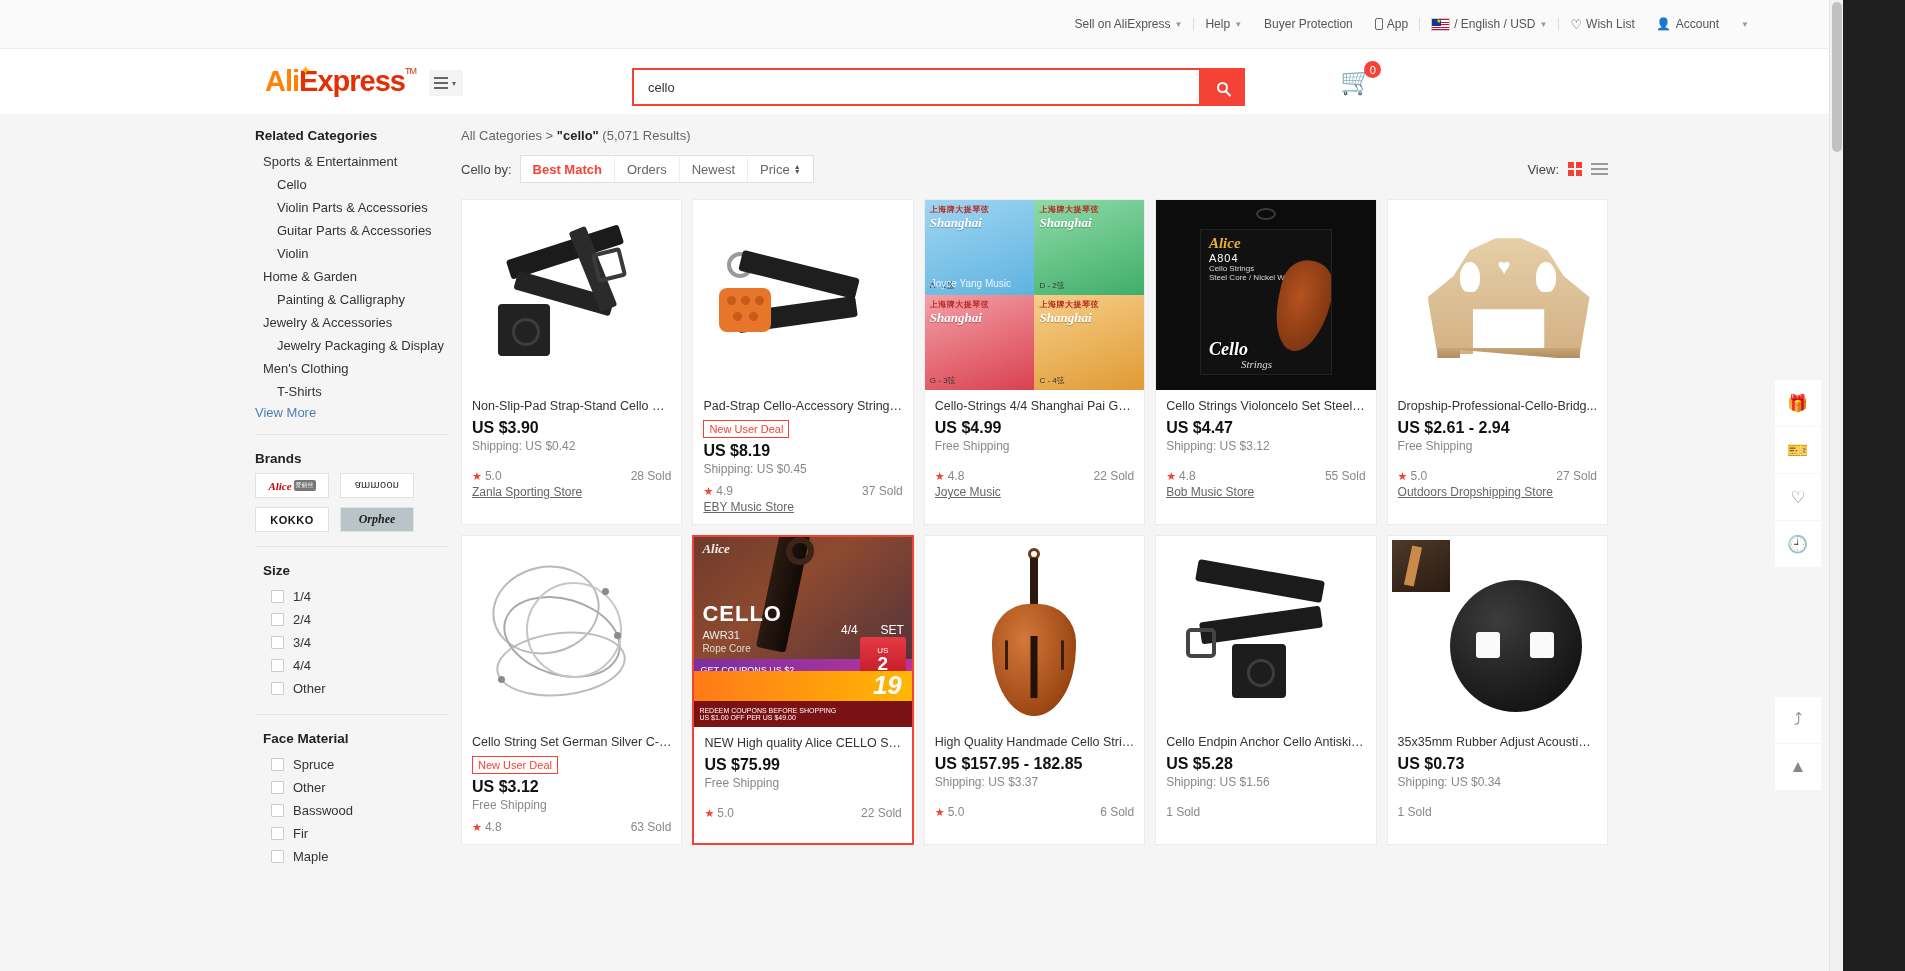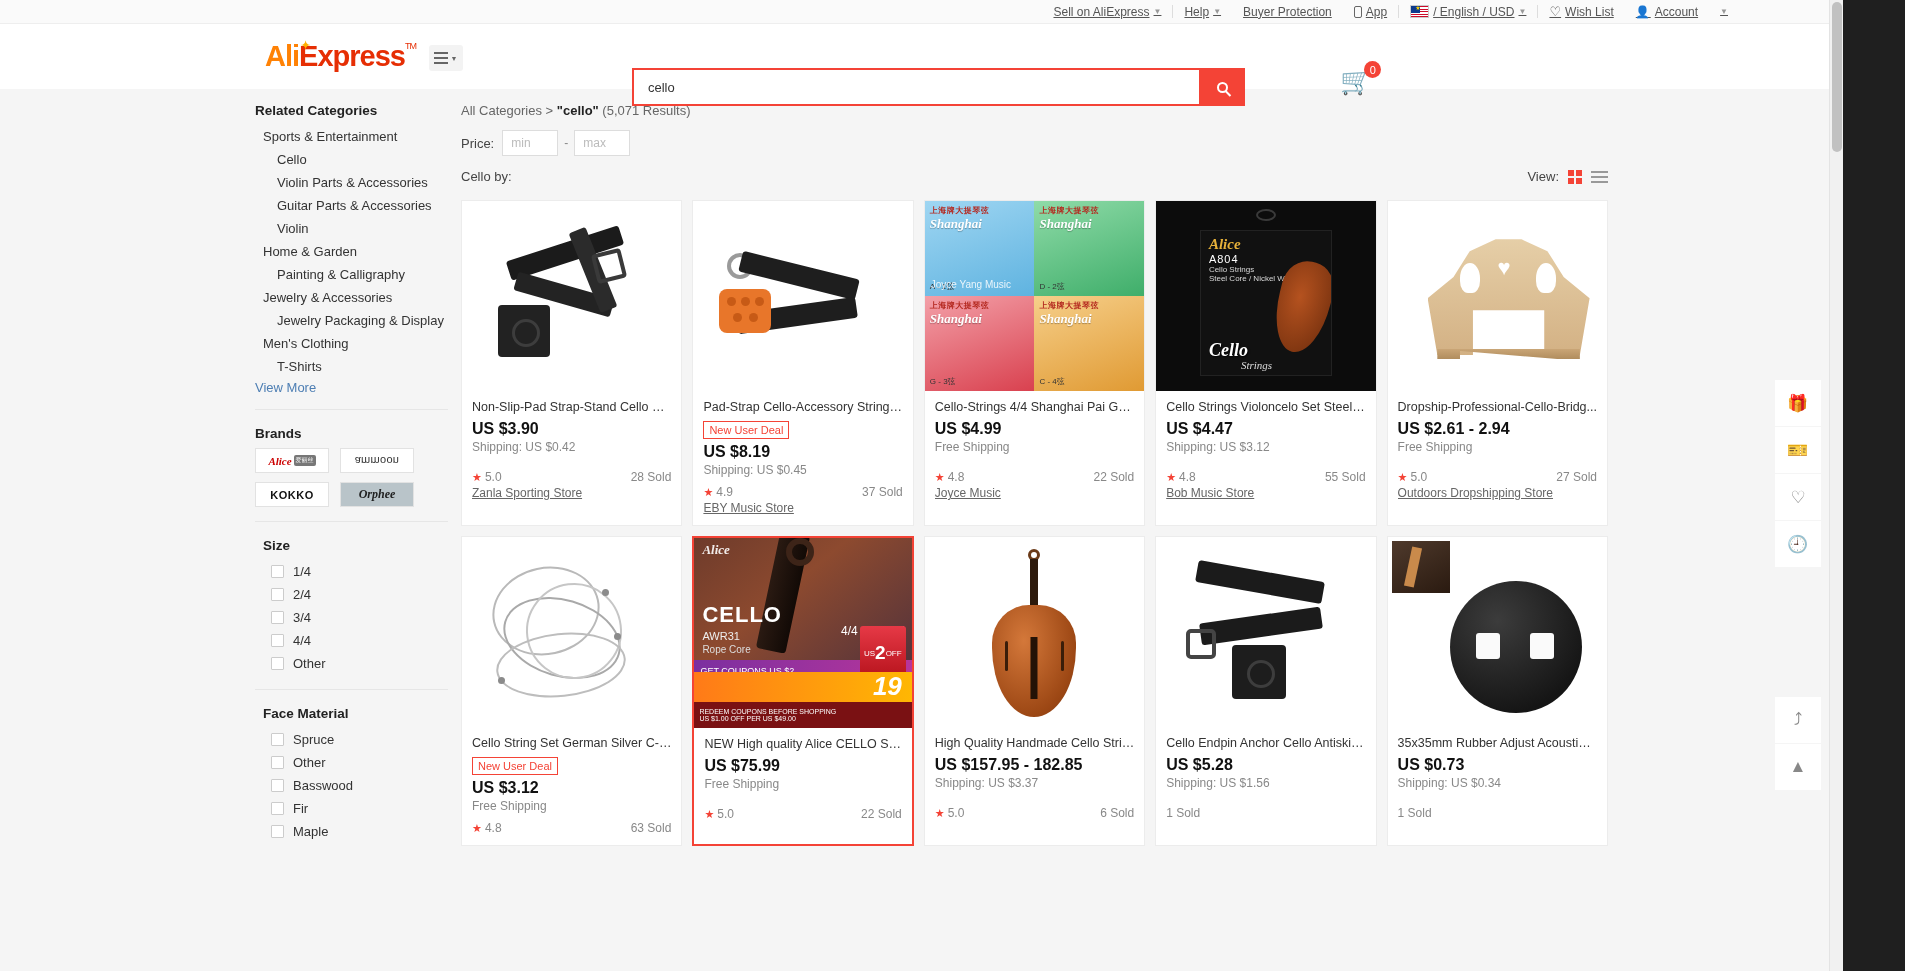--- a/index.html
+++ b/index.html
@@ -37,23 +37,23 @@
   .scrollbar-thumb {
     position: absolute; top: 2px; left: 2px; width: 10px; height: 150px;
     background: #c1c1c1; border-radius: 5px;
   }
 
   
   .viewport { position: absolute; top:0; left:0; width: 1843px; height: 971px; overflow:hidden; }
 
   
   .topbar {
-    height: 24px; background: #fafafa; border-bottom: 1px solid #eee;
+    height: 49px; background: #fafafa; border-bottom: 1px solid #eee;
     display: flex; align-items: center; justify-content: flex-end;
-    padding-right: 104px; font-size: 12px; color: #555; text-decoration: underline;
+    padding-right: 83px; font-size: 12px; color: #555;
   }
   .topbar-item {
     display: flex; align-items: center; gap: 4px;
     padding: 0 11px; cursor: pointer; white-space: nowrap; color:#555;
   }
   .topbar-sep { width: 1px; height: 13px; background: #ddd; }
   .caret { font-size: 8px; color: #999; }
   .flag {
     width: 19px; height: 13px; display:inline-block; position: relative;
     background: repeating-linear-gradient(to bottom, #cc0b2a 0 1.3px, #fff 1.3px 2.6px);
@@ -382,23 +382,23 @@
   .a7-model { position:absolute; left: 8px; top: 92px; color:#eee; font-size: 11px; }
   .a7-rope { position:absolute; left: 8px; top: 106px; color:#ddd; font-size: 10px; }
   .a7-44 { position:absolute; right: 54px; top: 86px; color:#fff; font-size: 12px; }
   .a7-set { position:absolute; right: 8px; top: 86px; color:#fff; font-size: 12px; }
   .a7-band {
     position:absolute; left: 0; right: 0; top: 122px; height: 22px;
     background: linear-gradient(90deg,#7b2fa0,#b7359b);
     color:#fff; font-size: 9px; display:flex; align-items:center; padding-left: 6px;
   }
   .a7-coupon {
-    position:absolute; right: 6px; top: 88px; width: 46px; height: 54px;
+    position:absolute; right: 6px; top: 100px; width: 46px; height: 54px;
     background: linear-gradient(180deg,#e63946,#b5121b); border-radius: 3px;
-    color:#fff; font-size: 8px; display:flex; flex-direction:row; align-items:center; justify-content:center;
+    color:#fff; font-size: 8px; display:flex; flex-direction:column; align-items:center; justify-content:center;
   }
   .a7-coupon b { font-size: 19px; line-height: 18px; }
   .a7-orange {
     position:absolute; left: 0; right: 0; bottom: 26px; height: 30px;
     background: linear-gradient(90deg,#ff7a18,#ffb703);
   }
   .a7-big32 { position:absolute; right: 10px; bottom: 26px; color:#fff; font-size: 26px; font-weight:bold; font-style:italic;}
   .a7-footer {
     position:absolute; left:0; right:0; bottom: 0; height: 26px; background:#7a1113;
     color:#fff; font-size: 7px; display:flex; flex-direction:column; justify-content:center; padding-left:5px;
@@ -619,29 +619,35 @@
 
       <div class="results">
 
         <div class="crumb">
           <span>All Categories</span>
           <span>&gt;</span>
           <span class="kw">"cello"</span>
           <span>(5,071 Results)</span>
         </div>
 
-        <div class="price-row">
-          <span class="lbl">Price:</span>
-          <input class="pinput" placeholder="min" style="">
-          <span class="dash">-</span>
-          <input class="pinput" placeholder="max" style="">
-        </div>
 
         <div class="sort-row">
           <span class="sort-lbl">Cello by:</span>
+          <div class="sort-group">
+            <div class="sort-item active">Best Match</div>
+            <div class="sort-item">Orders</div>
+            <div class="sort-item">Newest</div>
+            <div class="sort-item">
+              <span>Price</span>
+              <span class="arrows">
+                  <span>▲</span>
+                  <span>▼</span>
+                </span>
+            </div>
+          </div>
           <div class="view-ctrl">
             <span class="view-lbl">View:</span>
             <span class="vgrid">
                 <i></i>
                 <i></i>
                 <i></i>
                 <i></i>
               </span>
             <span class="vlist">
                 <i></i>

